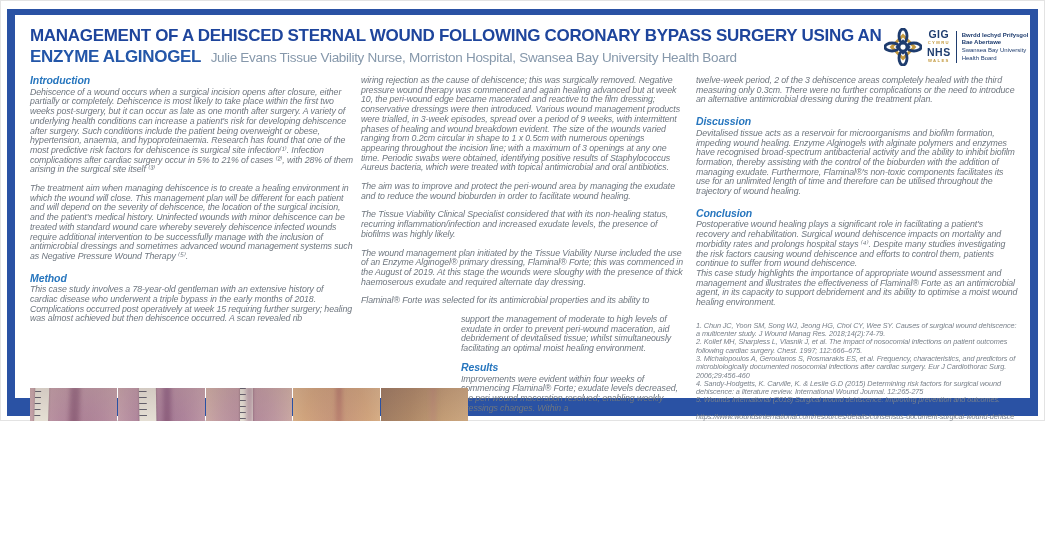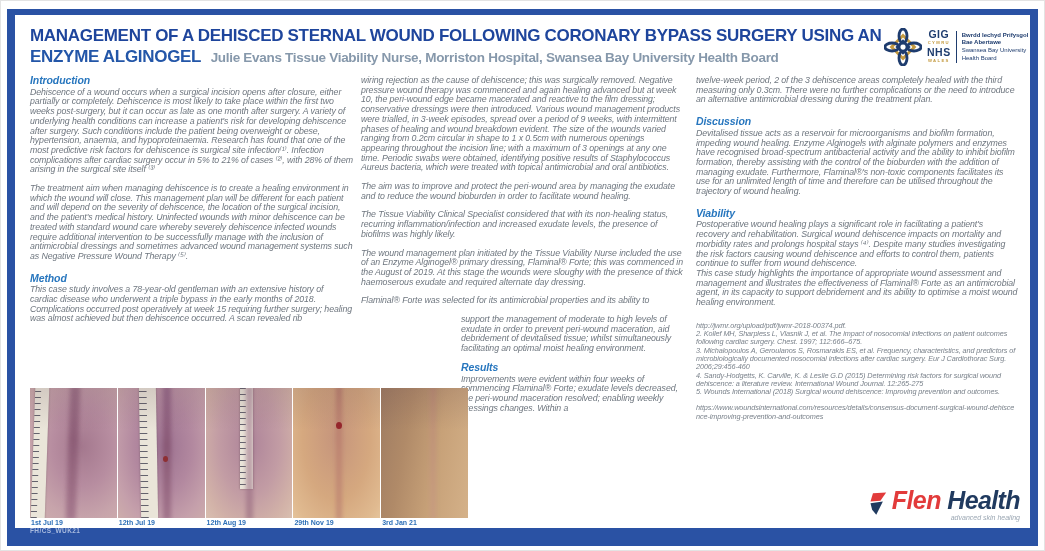--- a/index.html
+++ b/index.html
@@ -1,26 +1,26 @@
 <!DOCTYPE html>
 <html><head>
 <meta charset="utf-8">
 <style>
   html,body{margin:0;padding:0;background:#ffffff;}
-  .poster{position:relative;width:1045px;height:551px;background:#ffffff;overflow:hidden;
+  .poster{position:relative;width:1045px;height:421px;background:#ffffff;overflow:hidden;
           font-family:"Liberation Sans","DejaVu Sans",sans-serif;box-shadow:inset 0 0 0 1px #e3e3e3;}
   .frame{position:absolute;left:7px;top:9px;right:7px;bottom:5px;background:#2a52a4;}
   .content{position:absolute;left:15px;top:15px;right:15px;bottom:23px;background:#ffffff;}
 
   
   .title1{position:absolute;left:30px;top:26px;width:840px;font-size:17px;font-weight:700;
           color:#1e459c;letter-spacing:-0.3px;white-space:nowrap;}
   .title-row2{position:absolute;left:30px;top:47px;width:840px;white-space:nowrap;}
   .title2{font-size:17px;font-weight:700;color:#2356a8;letter-spacing:-0.3px;}
-  .byline{font-size:13.5px;font-weight:700;color:#8698ab;letter-spacing:-0.3px;margin-left:5px;}
+  .byline{font-size:13.5px;font-weight:400;color:#8698ab;letter-spacing:-0.3px;margin-left:5px;}
 
   
   .nhs{position:absolute;left:884px;top:25px;height:44px;display:flex;align-items:center;gap:5px;}
   .nhs-stack{display:flex;flex-direction:column;align-items:center;line-height:1;}
   .nhs-big{font-size:10.5px;font-weight:700;color:#1e3c6e;letter-spacing:.5px;}
   .nhs-small{font-size:4.2px;font-weight:700;color:#c49a3f;letter-spacing:1.4px;margin:1px 0 2px 0;}
   .nhs-divider{width:1px;height:32px;background:#1e3c6e;}
   .nhs-org{display:flex;flex-direction:column;font-size:6px;line-height:7.6px;color:#1e3c6e;}
   .nhs-org .b{font-weight:700;}
 
@@ -134,25 +134,25 @@
     <div class="wrap-spacer"></div>
     <p>support the management of moderate to high levels of exudate in order to prevent peri-wound maceration, aid debridement of devitalised tissue; whilst simultaneously facilitating an optimal moist healing environment.</p>
     <p class="h">Results</p>
     <p>Improvements were evident within four weeks of commencing Flaminal® Forte; exudate levels decreased, the peri-wound maceration resolved; enabling weekly dressings changes. Within a</p>
   </div>
 
   <div class="col col3">
     <p>twelve-week period, 2 of the 3 dehiscence areas completely healed with the third measuring only 0.3cm. There were no further complications or the need to introduce an alternative antimicrobial dressing during the treatment plan.</p>
     <p class="h mt">Discussion</p>
     <p>Devitalised tissue acts as a reservoir for microorganisms and biofilm formation, impeding wound healing. Enzyme Alginogels with alginate polymers and enzymes have recognised broad-spectrum antibacterial activity and the ability to inhibit biofilm formation, thereby assisting with the control of the bioburden with the addition of managing exudate.  Furthermore, Flaminal®'s non-toxic components facilitates its use for an unlimited length of time and therefore can be utilised throughout the trajectory of wound healing.</p>
-    <p class="h mt">Viability</p>
+    <p class="h mt">Conclusion</p>
     <p class="np">Postoperative wound healing plays a significant role in facilitating a patient's recovery and rehabilitation. Surgical wound dehiscence impacts on mortality and morbidity rates and prolongs hospital stays ⁽⁴⁾. Despite many studies investigating the risk factors causing wound dehiscence and efforts to control them, patients continue to suffer from wound dehiscence.</p>
     <p>This case study highlights the importance of appropriate wound assessment and management and illustrates the effectiveness of Flaminal® Forte as an antimicrobial agent, in its capacity to support debridement and its ability to optimise a moist wound healing environment.</p>
     <div class="refs">
-      <p>http://jwmr.org/upload/pdf/jwmr-2018-00374.pdf.</p>
+      <p>1. Chun JC, Yoon SM, Song WJ, Jeong HG, Choi CY, Wee SY. Causes of surgical wound dehiscence: a multicenter study. J Wound Manag Res. 2018;14(2):74-79.</p>
       <p>2. Kollef MH, Sharpless L, Vlasnik J, et al. The impact of nosocomial infections on patient outcomes following cardiac surgery. Chest. 1997; 112:666–675.</p>
       <p>3. Michalopoulos A, Geroulanos S, Rosmarakis ES, et al. Frequency, characteristics, and predictors of microbiologically documented nosocomial infections after cardiac surgery. Eur J Cardiothorac Surg. 2006;29:456-460</p>
       <p>4. Sandy-Hodgetts, K. Carville, K. &amp; Leslie G.D (2015) Determining risk factors for surgical wound dehiscence: a literature review. International Wound Journal. 12:265-275</p>
       <p>5. Wounds International (2018) Surgical wound dehiscence: Improving prevention and outcomes.</p>
       <p class="url">https://www.woundsinternational.com/resources/details/consensus-document-surgical-wound-dehiscence-improving-prevention-and-outcomes</p>
     </div>
   </div>
 
   <div class="photos">
     <div class="photo ph1">

